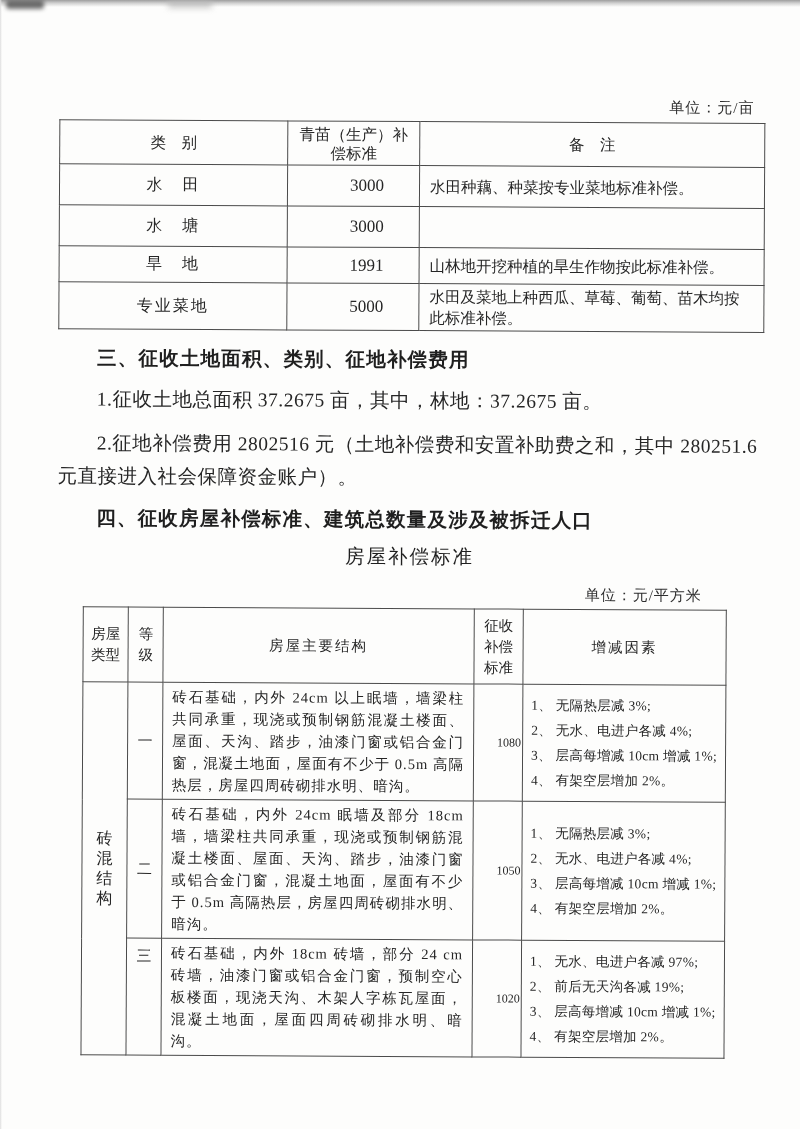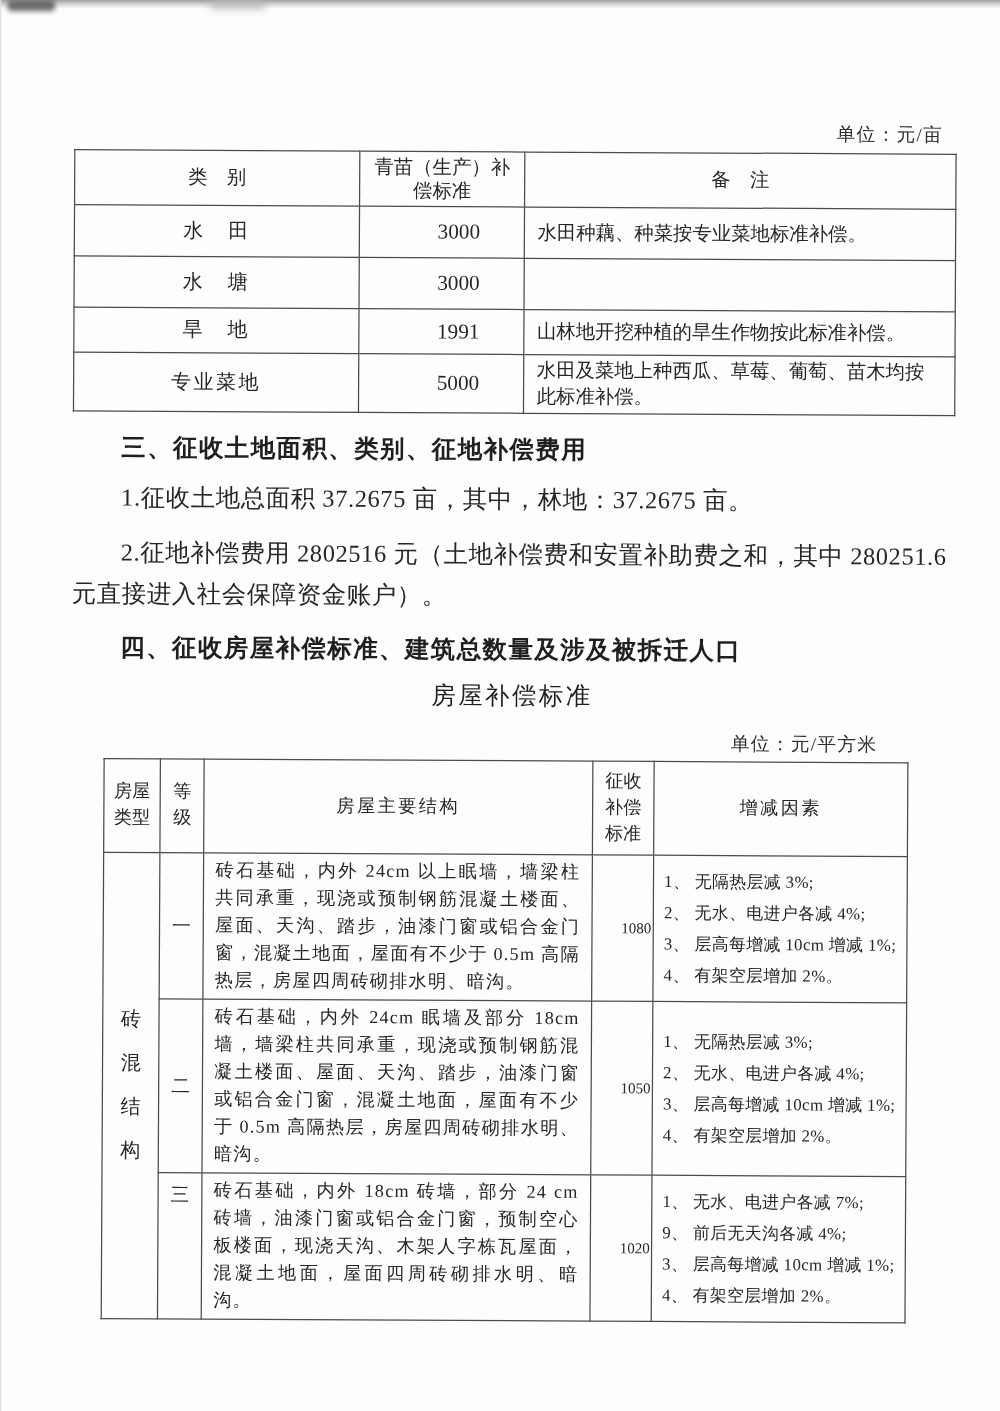--- a/index.html
+++ b/index.html
@@ -57,21 +57,21 @@
   .sec2{margin:0 0 0 86px;width:643px;}
   
   .t2{width:643px;font-size:15px;}
   .t2 th{text-align:center;font-size:14.5px;line-height:21px;word-break:break-all;}
   .t2 .th-type{padding:16px 6px;}
   .t2 .th-grade{padding:0 10px;}
   .t2 .th-struct{padding:0 8px;letter-spacing:2px;}
   .t2 .th-std{padding:0 9px;border-radius:20px;}
   .t2 .th-fact{padding:0 8px;letter-spacing:2px;}
   .t2 .c-type{text-align:center;vertical-align:middle;}
-  .t2 .c-type .vtext{width:17px;margin:4px auto;word-break:break-all;line-height:35px;font-size:16px;}
+  .t2 .c-type .vtext{width:17px;margin:4px auto;word-break:break-all;line-height:20px;font-size:16px;}
   .t2 .c-grade{text-align:center;vertical-align:middle;font-size:15px;}
   .t2 .c-grade.top{vertical-align:top;padding-top:8px;}
   .t2 .c-struct{
     text-align:justify;padding:3px 9px;font-size:14.5px;line-height:22px;
     letter-spacing:1px;vertical-align:middle;
   }
   .t2 .c-std{text-align:right;vertical-align:middle;font-size:12px;padding-left:17px;}
   .t2 .c-fact{padding:4px 8px;vertical-align:middle;}
   .t2 .c-fact .fline{font-size:13.5px;line-height:25px;letter-spacing:.3px;white-space:nowrap;}
 </style>
@@ -178,22 +178,22 @@
             <div class="fline">3、 层高每增减 10cm 增减 1%;</div>
             <div class="fline">4、 有架空层增加 2%。</div>
           </td>
         </tr>
 
         <tr style="height:86px">
           <td class="c-grade top">三</td>
           <td class="c-struct">砖石基础，内外 18cm 砖墙，部分 24 cm 砖墙，油漆门窗或铝合金门窗，预制空心板楼面，现浇天沟、木架人字栋瓦屋面，混凝土地面，屋面四周砖砌排水明、暗沟。</td>
           <td class="c-std">1020</td>
           <td class="c-fact">
-            <div class="fline">1、 无水、电进户各减 7%;</div>
-            <div class="fline">9、 前后无天沟各减 4%;</div>
+            <div class="fline">1、 无水、电进户各减 97%;</div>
+            <div class="fline">2、 前后无天沟各减 19%;</div>
             <div class="fline">3、 层高每增减 10cm 增减 1%;</div>
             <div class="fline">4、 有架空层增加 2%。</div>
           </td>
         </tr>
       </tbody>
         </table>
     </div>
 
   </div>
 </div>

